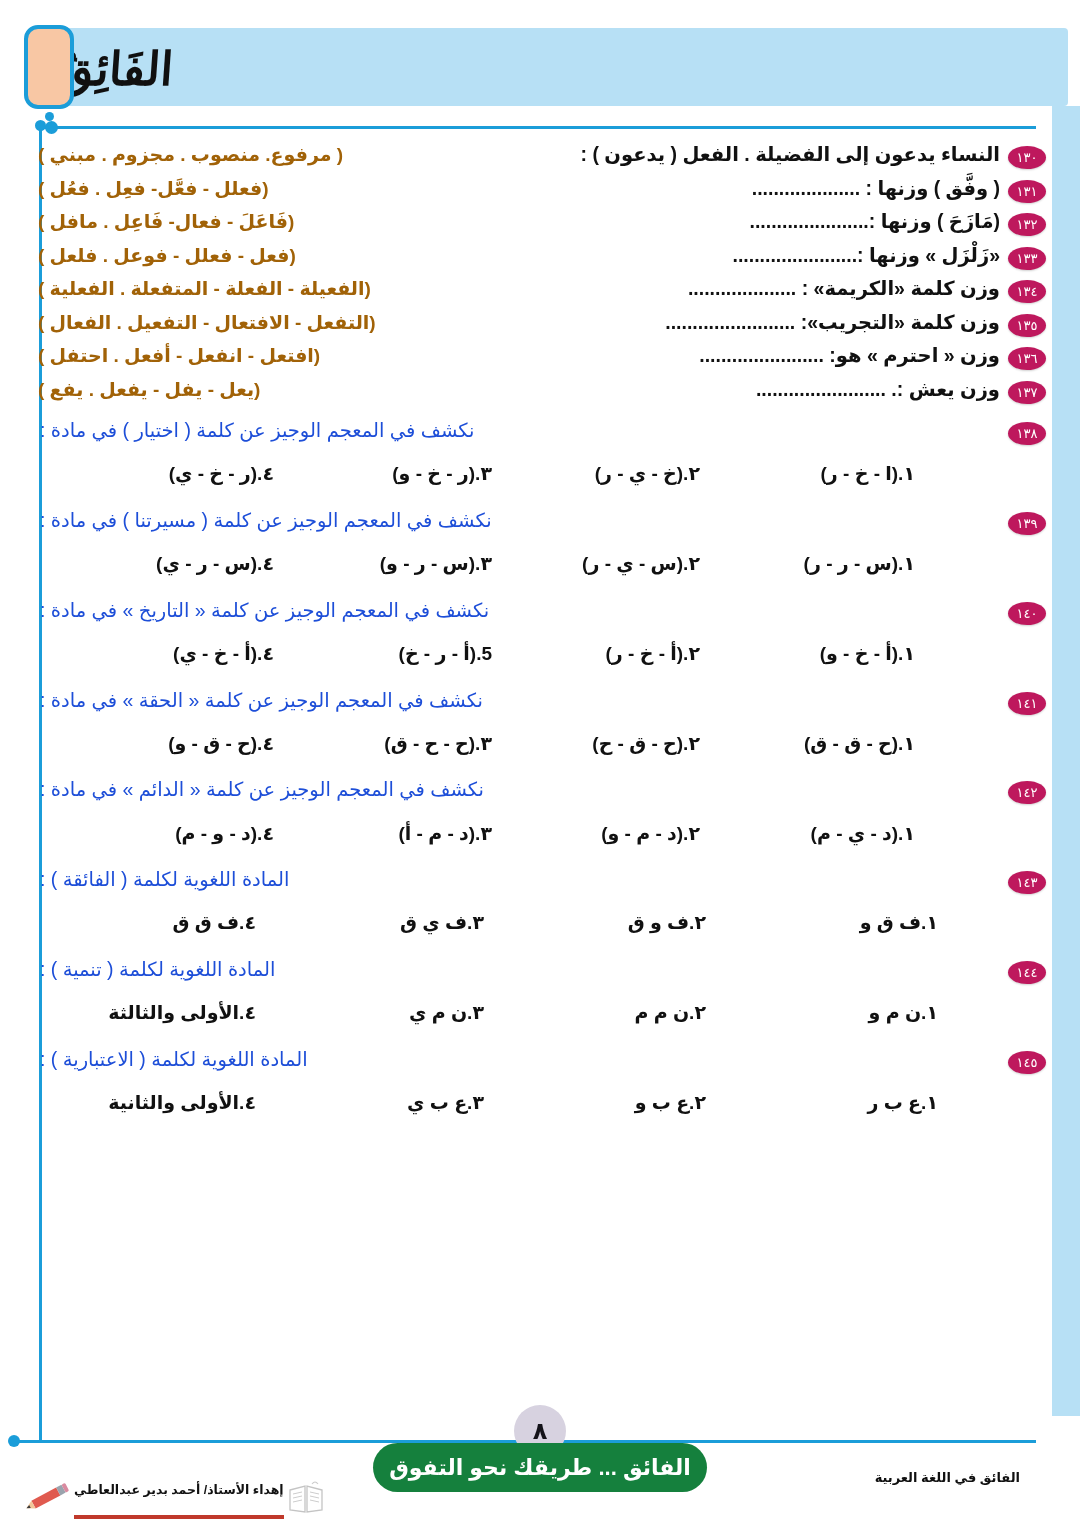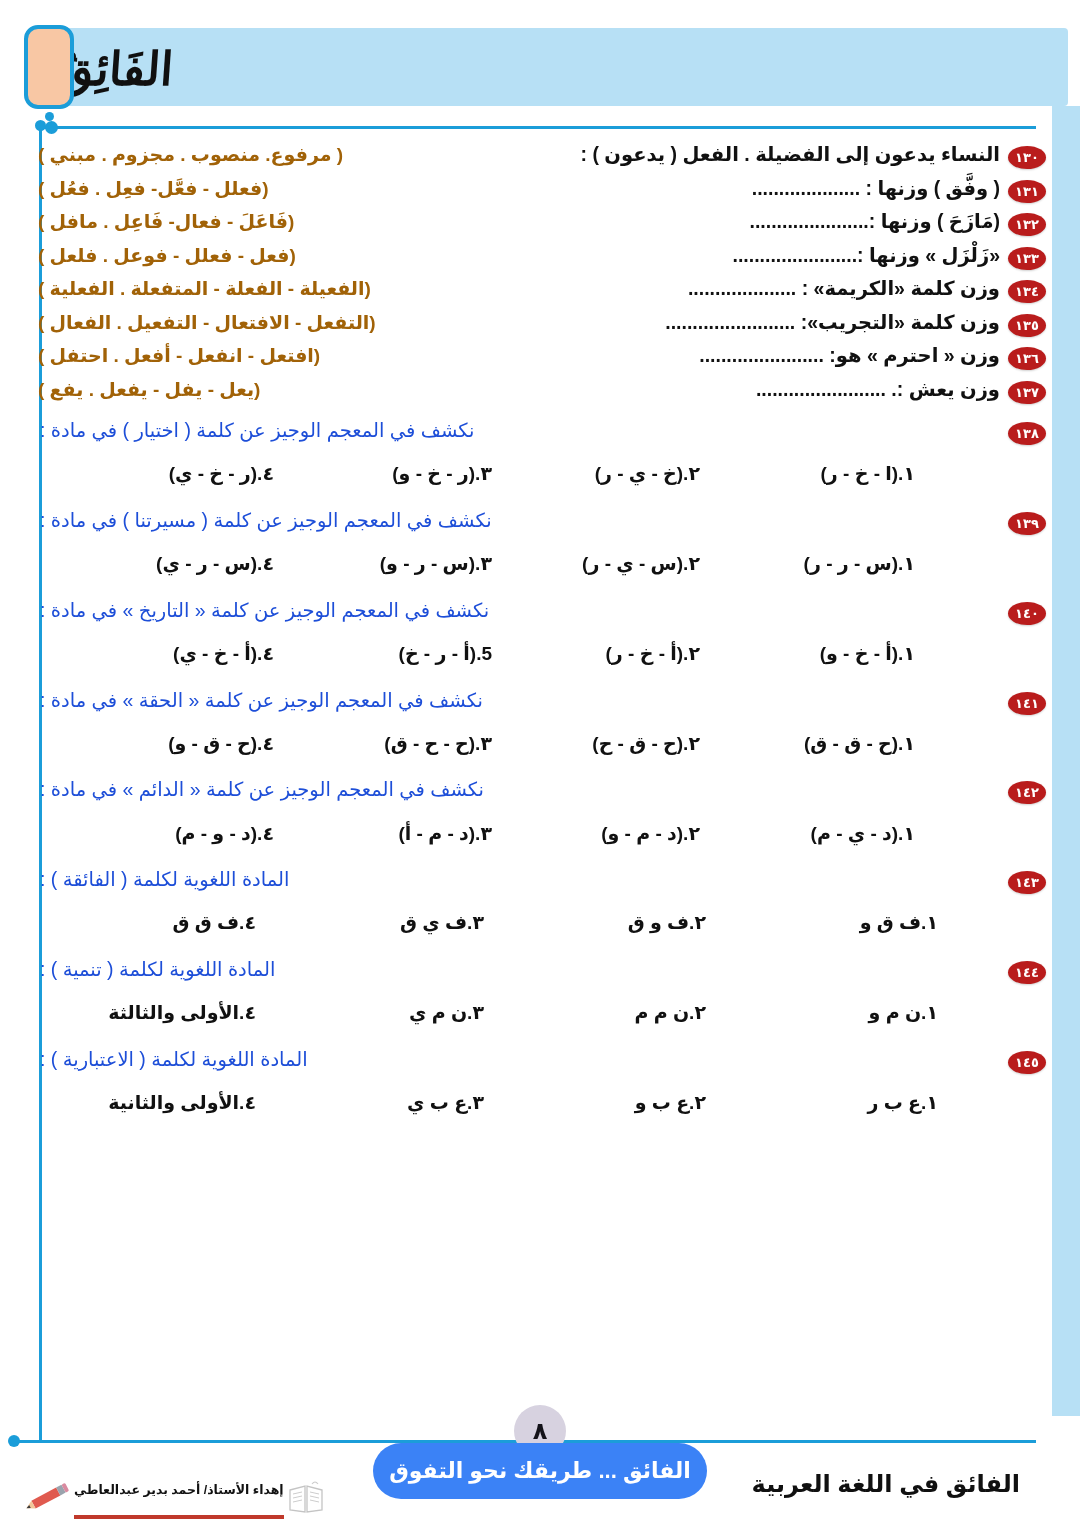--- a/index.html
+++ b/index.html
@@ -118,25 +118,25 @@
   .qrow {
     position: relative;
     display: flex;
     align-items: flex-start;
     margin-bottom: 4px;
   }
   .qnum {
     flex: 0 0 auto;
     width: 38px;
     height: 23px;
-    background: #b91c1c;
+    background: #be185d;
     border-radius: 50%;
     color: #ffffff;
     font-size: 13px;
-    font-weight: bold;
+    font-weight: normal;
     display: flex;
     align-items: center;
     justify-content: center;
     margin-top: 6px;
     margin-left: 8px;
     box-shadow: 0 1px 2px rgba(0,0,0,.18);
     letter-spacing: -0.5px;
   }
   .qbody {
     flex: 1 1 auto;
@@ -231,37 +231,37 @@
     font-weight: bold;
     color: #14131a;
     z-index: 3;
   }
   .footer-pill {
     position: absolute;
     top: 1443px;
     left: 50%;
     transform: translateX(-50%);
     width: 334px;
-    height: 56px;
-    background: #3b82f6;
+    height: 49px;
+    background: #15803d;
     border-radius: 28px;
     display: flex;
     align-items: center;
     justify-content: center;
     color: #ffffff;
     font-size: 22px;
     font-weight: bold;
     z-index: 4;
     direction: rtl;
   }
   .footer-right-text {
     position: absolute;
     top: 1470px;
     right: 60px;
-    font-size: 24px;
+    font-size: 13px;
     font-weight: bold;
     color: #101010;
     direction: rtl;
   }
   .credit {
     position: absolute;
     top: 1480px;
     left: 24px;
     display: flex;
     align-items: center;

